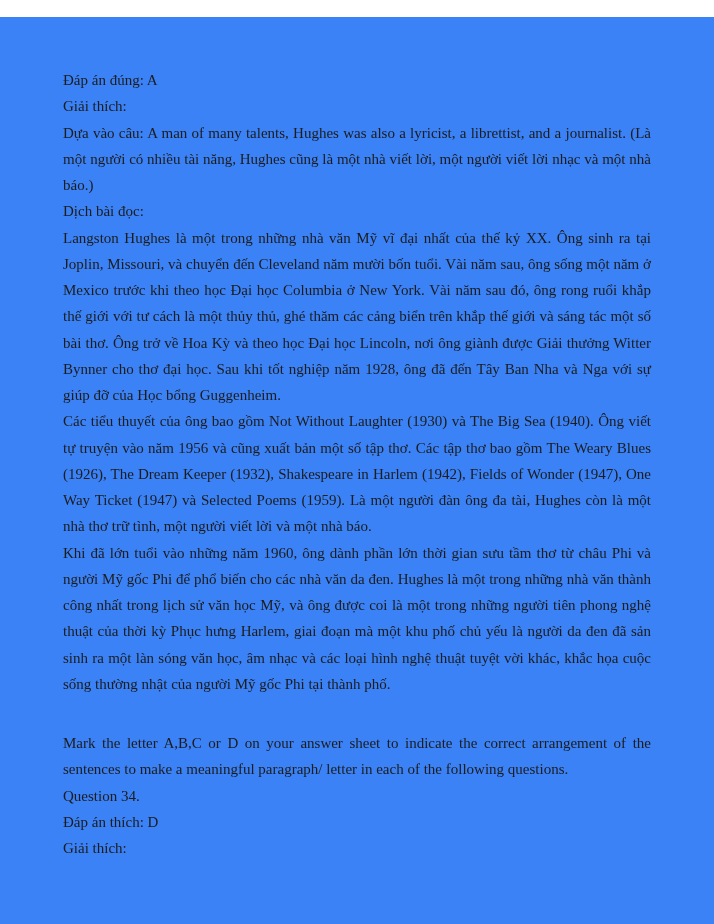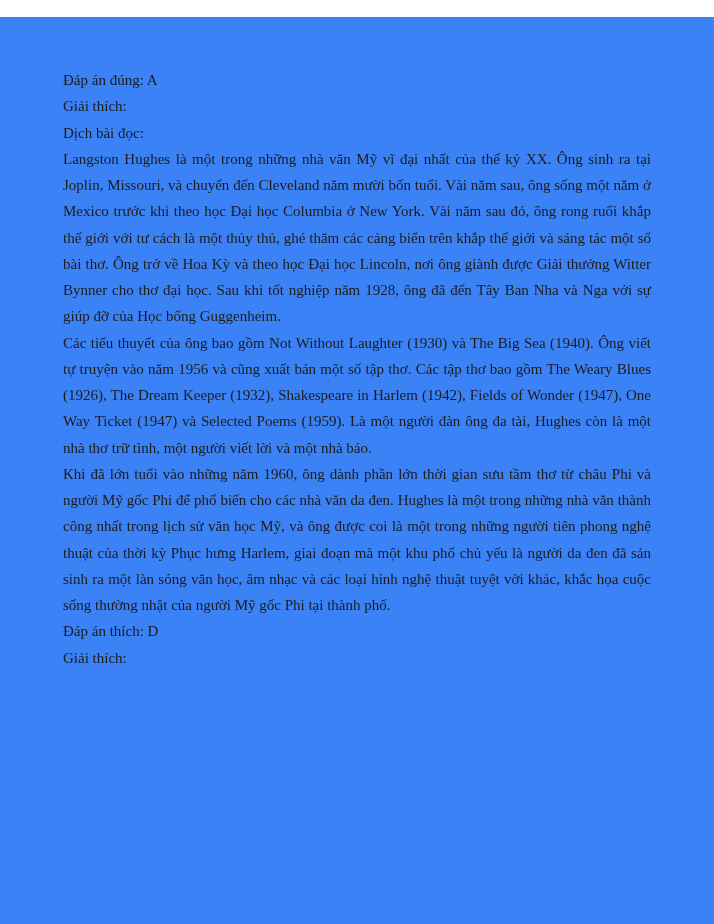--- a/index.html
+++ b/index.html
@@ -37,28 +37,31 @@
 </style>
 </head>
 <body>
 
 <div class="page">
 
   <p class="line">Đáp án đúng: A</p>
 
   <p class="line">Giải thích:</p>
 
+  <p class="para">Dựa vào câu: A man of many talents, Hughes was also a lyricist, a librettist, and a journalist. (Là một người có nhiều tài năng, Hughes cũng là một nhà viết lời, một người viết lời nhạc và một nhà báo.)</p>
 
   <p class="line bold">Dịch bài đọc:</p>
 
   <p class="para">Langston Hughes là một trong những nhà văn Mỹ vĩ đại nhất của thế kỷ XX. Ông sinh ra tại Joplin, Missouri, và chuyển đến Cleveland năm mười bốn tuổi. Vài năm sau, ông sống một năm ở Mexico trước khi theo học Đại học Columbia ở New York. Vài năm sau đó, ông rong ruổi khắp thế giới với tư cách là một thủy thủ, ghé thăm các cảng biển trên khắp thế giới và sáng tác một số bài thơ. Ông trở về Hoa Kỳ và theo học Đại học Lincoln, nơi ông giành được Giải thưởng Witter Bynner cho thơ đại học. Sau khi tốt nghiệp năm 1928, ông đã đến Tây Ban Nha và Nga với sự giúp đỡ của Học bổng Guggenheim.</p>
 
   <p class="para">Các tiểu thuyết của ông bao gồm Not Without Laughter (1930) và The Big Sea (1940). Ông viết tự truyện vào năm 1956 và cũng xuất bản một số tập thơ. Các tập thơ bao gồm The Weary Blues (1926), The Dream Keeper (1932), Shakespeare in Harlem (1942), Fields of Wonder (1947), One Way Ticket (1947) và Selected Poems (1959). Là một người đàn ông đa tài, Hughes còn là một nhà thơ trữ tình, một người viết lời và một nhà báo.</p>
 
   <p class="para">Khi đã lớn tuổi vào những năm 1960, ông dành phần lớn thời gian sưu tầm thơ từ châu Phi và người Mỹ gốc Phi để phổ biến cho các nhà văn da đen. Hughes là một trong những nhà văn thành công nhất trong lịch sử văn học Mỹ, và ông được coi là một trong những người tiên phong nghệ thuật của thời kỳ Phục hưng Harlem, giai đoạn mà một khu phố chủ yếu là người da đen đã sản sinh ra một làn sóng văn học, âm nhạc và các loại hình nghệ thuật tuyệt vời khác, khắc họa cuộc sống thường nhật của người Mỹ gốc Phi tại thành phố.</p>
 
+  <p class="para bold section-gap">Mark the letter A,B,C or D on your answer sheet to indicate the correct arrangement of the sentences to make a meaningful paragraph/ letter in each of the following questions.</p>
 
+  <p class="line bold">Question 34.</p>
 
   <p class="line">Đáp án thích: D</p>
 
   <p class="line">Giải thích:</p>
 
 </div>
 
 </body></html>

